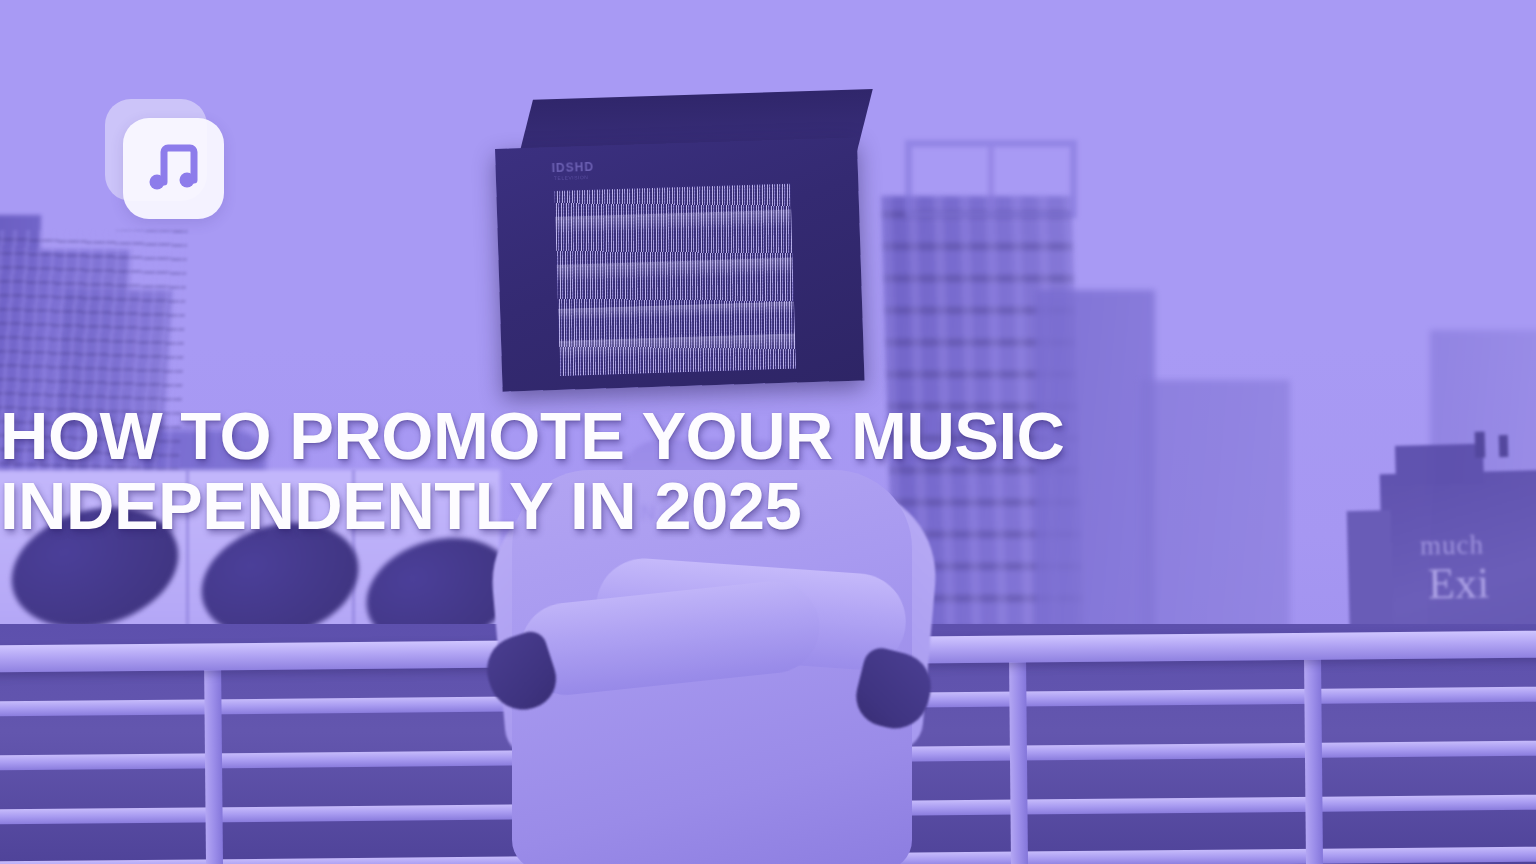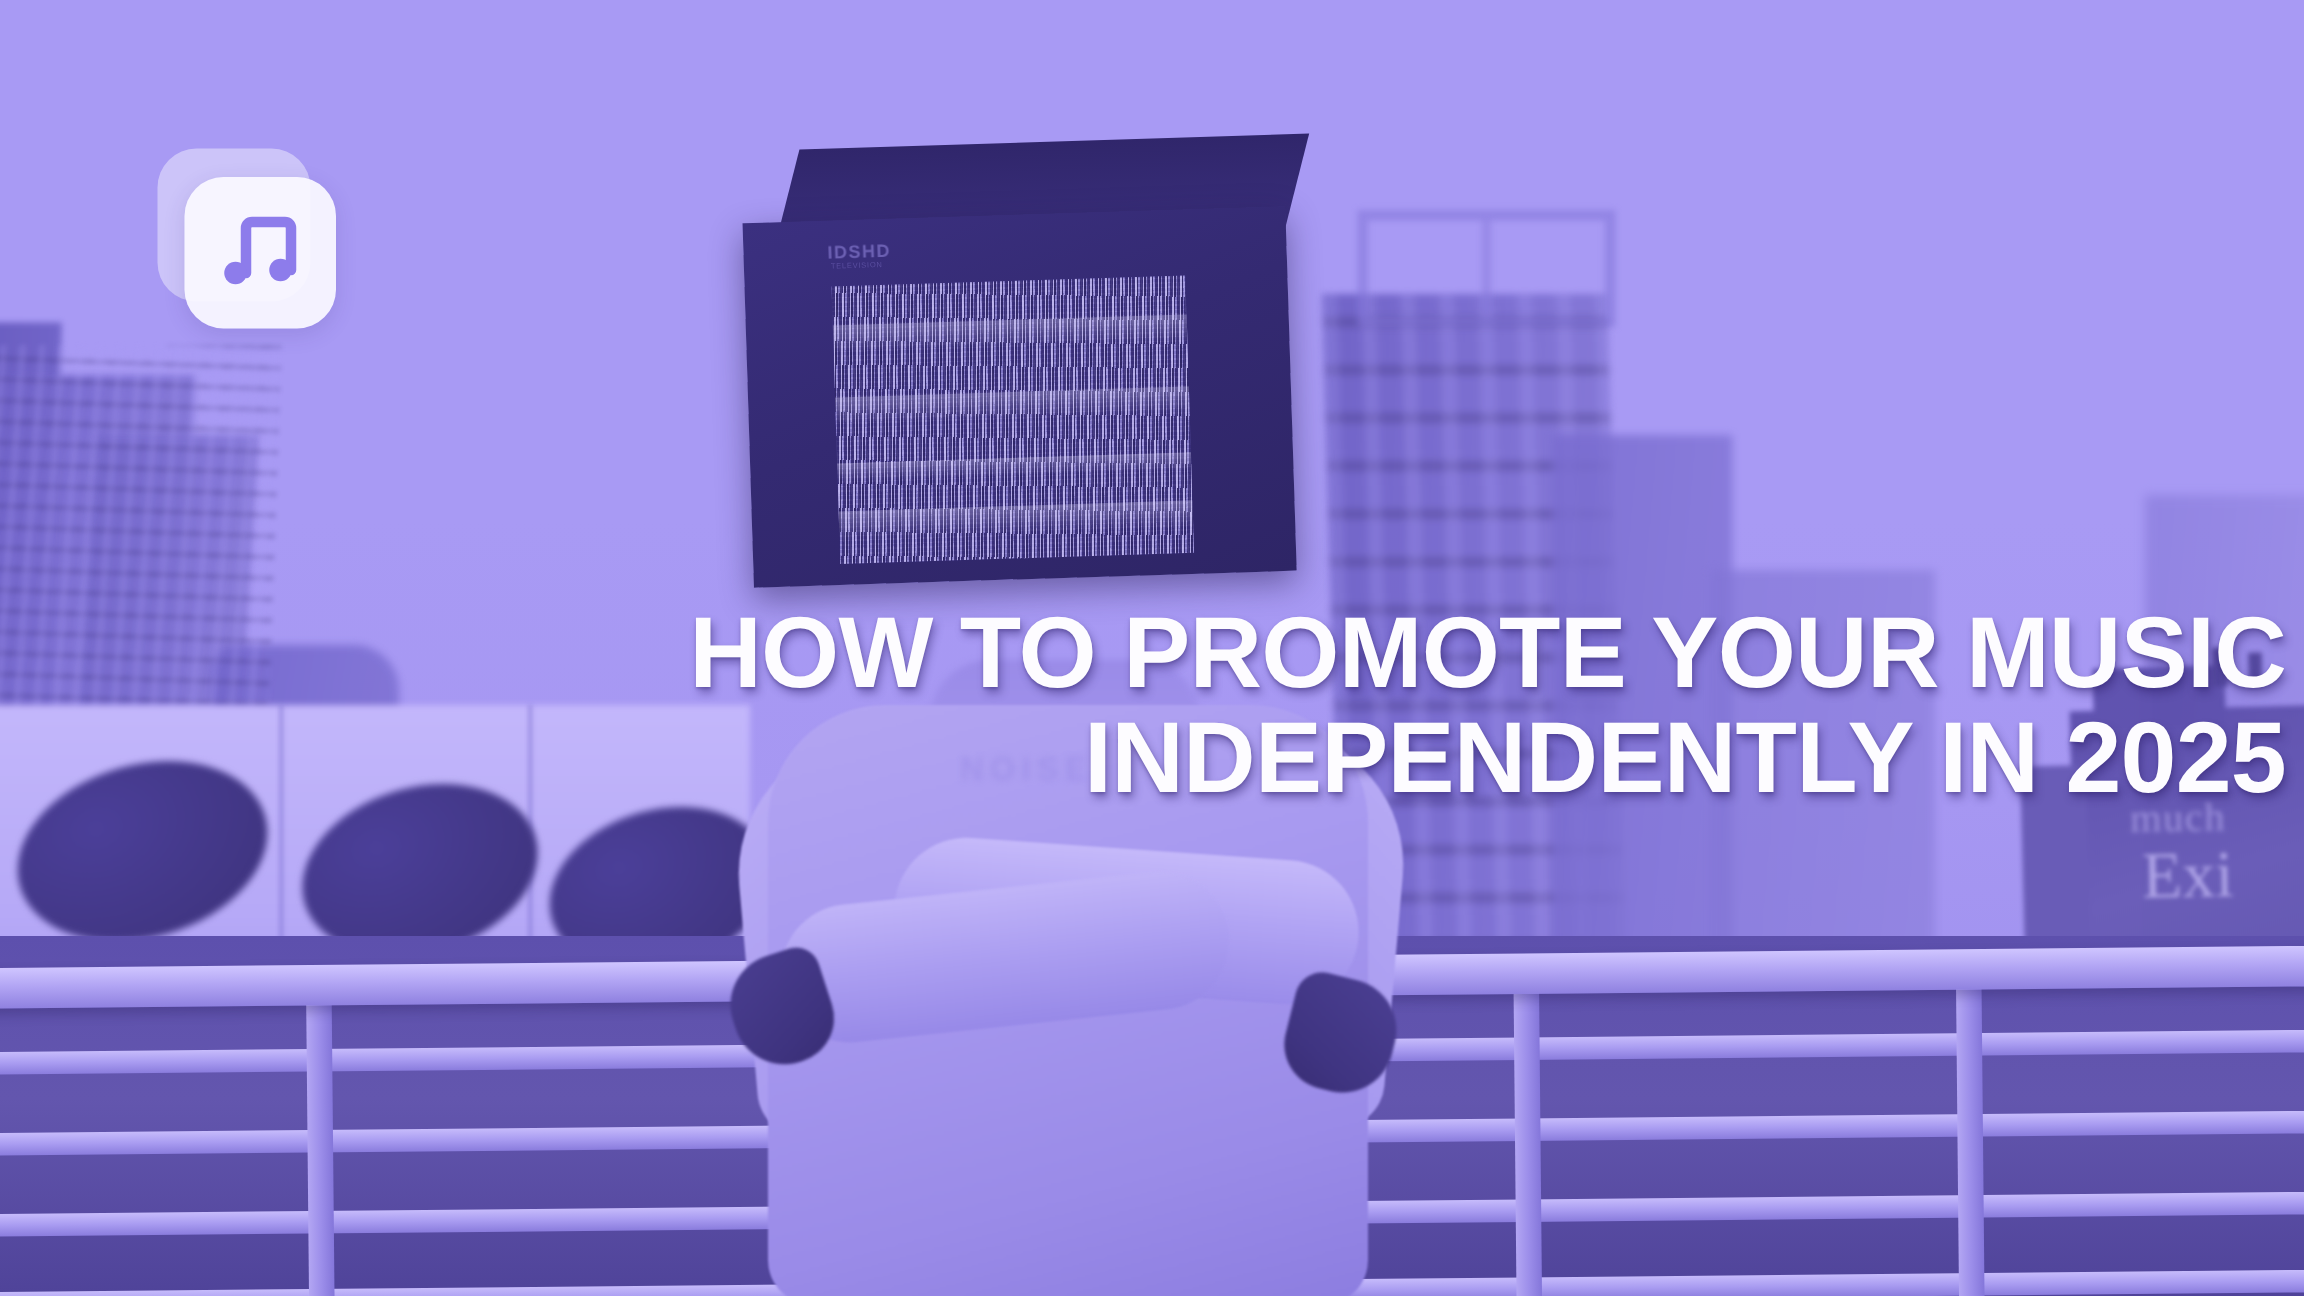--- a/index.html
+++ b/index.html
@@ -282,21 +282,21 @@
     position:absolute;left:18px;top:19px;width:101px;height:101px;
     background:rgba(250,249,255,.93);
     border-radius:26px;
     box-shadow:0 4px 14px rgba(60,45,130,.14);
   }
   .logoFront svg{position:absolute;left:21px;top:20px;}
 
   
   .title{
     position:absolute;left:0;right:12px;top:356px;
-    text-align:right;
+    text-align:left;
     color:#fdfcff;
     font-weight:bold;
     font-size:67px;
     line-height:70px;
     letter-spacing:-0.5px;
     text-shadow:2px 4px 6px rgba(48,34,110,.42), 0 1px 2px rgba(48,34,110,.3);
     font-stretch:condensed;
   }
   .title .ln{display:block;white-space:nowrap;}
 </style>

